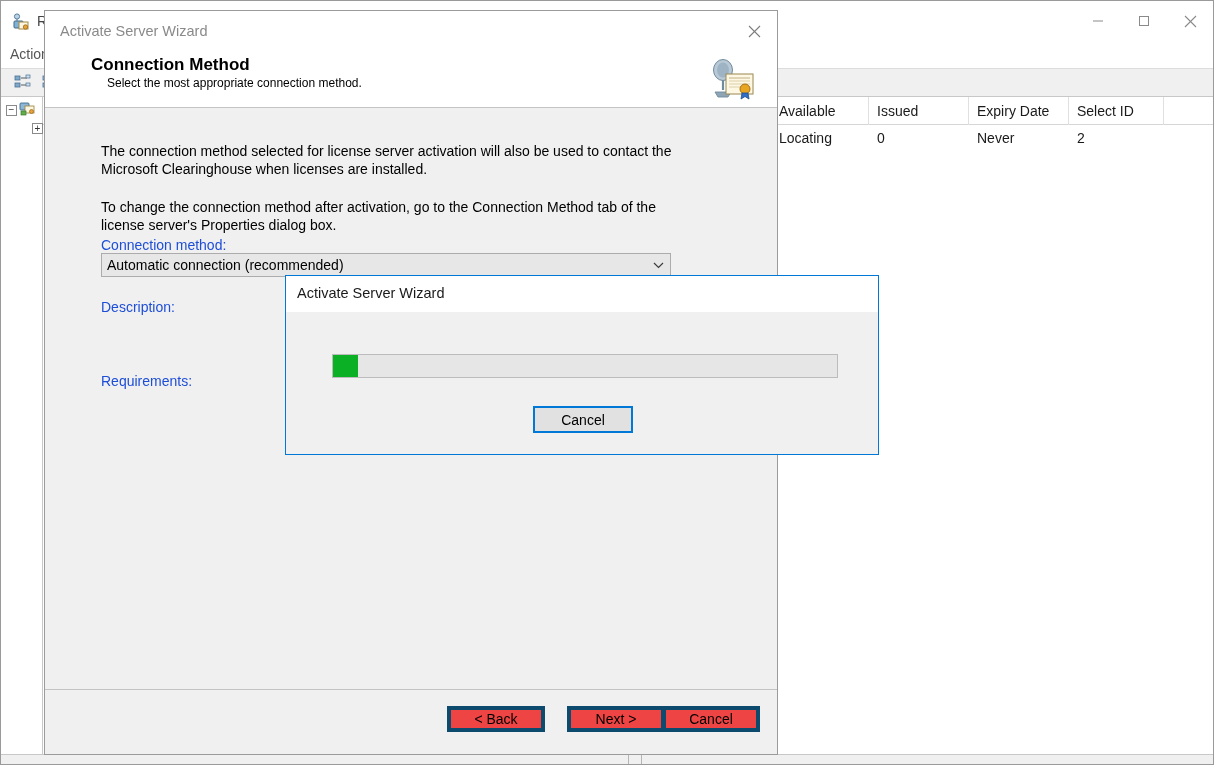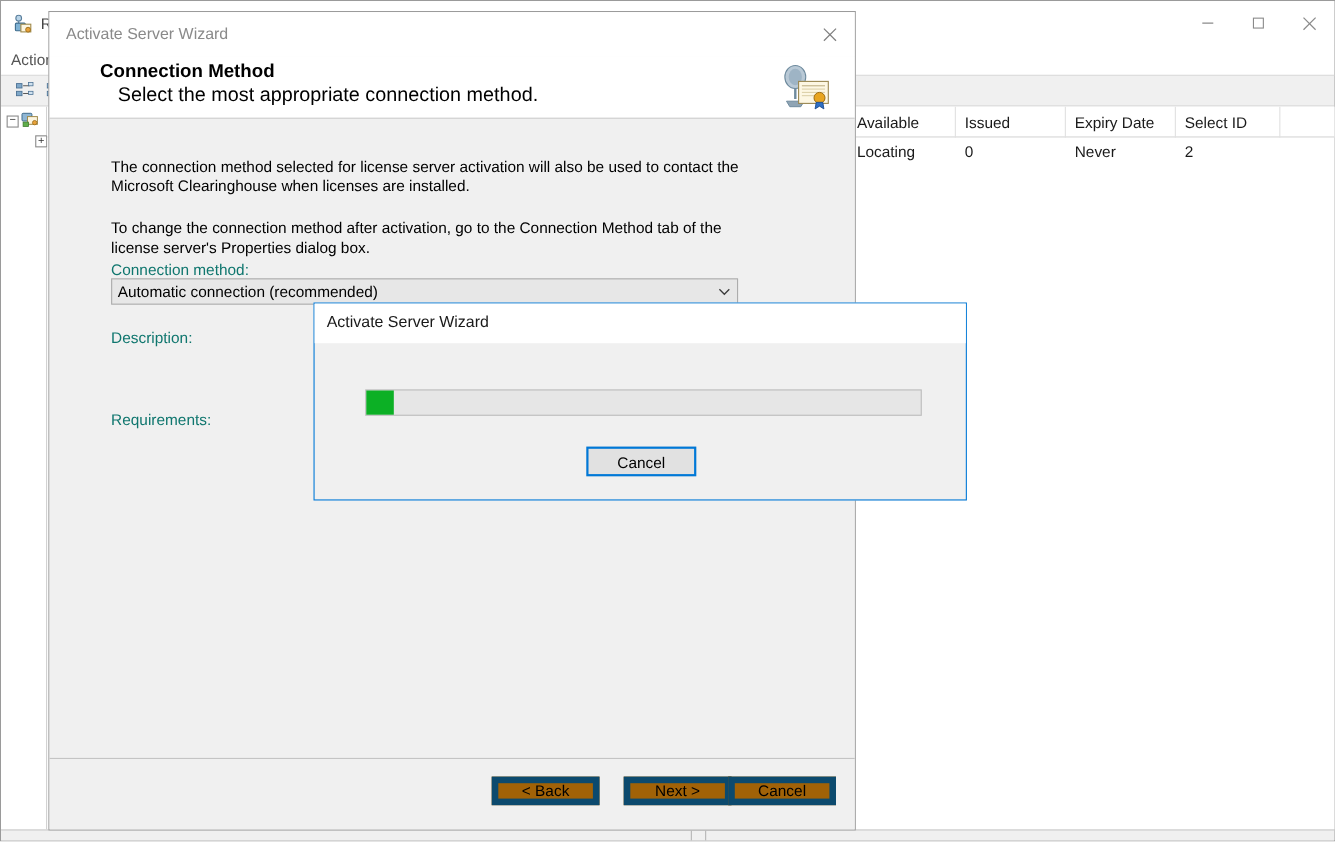--- a/index.html
+++ b/index.html
@@ -229,21 +229,21 @@
     position: absolute;
     left: 46px; top: 4px;
     font-size: 17px;
     font-weight: bold;
     color: #000000;
     white-space: nowrap;
   }
   .wz-h-sub {
     position: absolute;
     left: 62px; top: 25px;
-    font-size: 18px;
+    font-size: 12px;
     color: #000000;
     white-space: nowrap;
   }
   .wz-h-icon {
     position: absolute;
     right: 22px; top: 7px;
     width: 46px; height: 42px;
   }
 
   .wz-content {
@@ -259,21 +259,21 @@
     left: 56px;
     width: 580px;
     font-size: 14px;
     line-height: 18px;
     color: #000;
   }
   .wz-label {
     position: absolute;
     left: 56px;
     font-size: 14px;
-    color: #0f766e;
+    color: #1d4ed8;
     white-space: nowrap;
   }
   .wz-combo {
     position: absolute;
     left: 56px; top: 145px;
     width: 570px; height: 24px;
     background: #e7e7e7;
     border: 1px solid #acacac;
     box-sizing: border-box;
     display: flex;
@@ -296,22 +296,22 @@
   .wz-footer {
     position: absolute;
     left: 0; bottom: 0;
     width: 100%; height: 64px;
     background: #f0f0f0;
   }
   .wz-btn {
     position: absolute;
     top: 16px;
     width: 98px; height: 26px;
-    background: #a16207;
-    border: 6px solid #0c4a6e;
+    background: #ef4444;
+    border: 4px solid #0c4a6e;
     box-sizing: border-box;
     font-size: 14px;
     color: #000;
     display: flex;
     align-items: center;
     justify-content: center;
     font-family: "Liberation Sans", sans-serif;
     padding: 0;
   }
 

